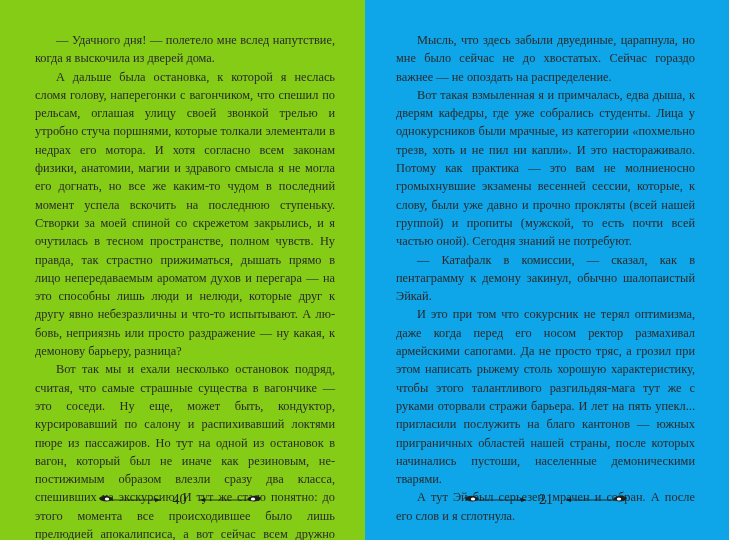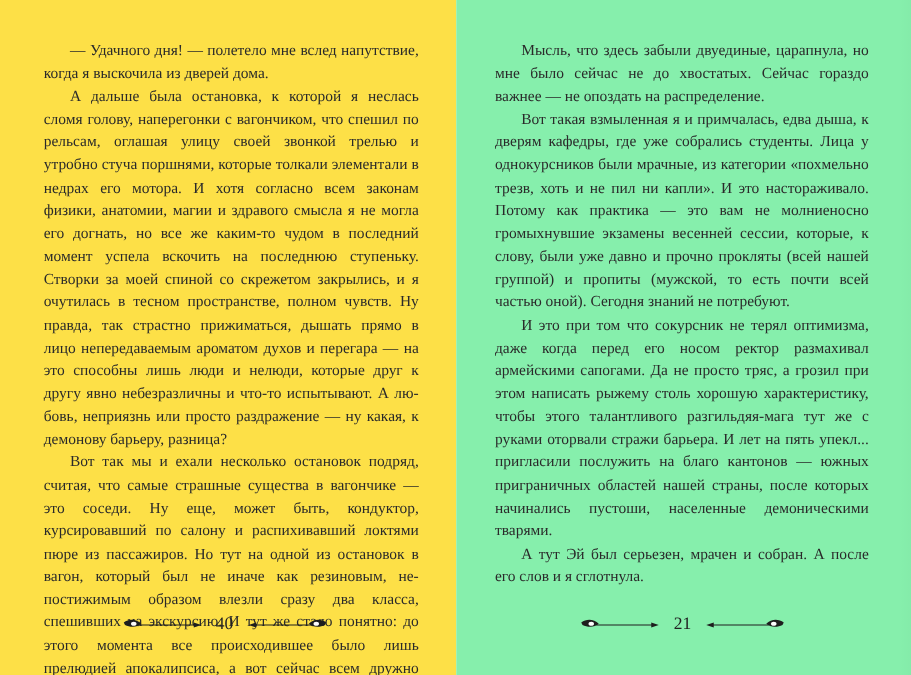--- a/index.html
+++ b/index.html
@@ -5,22 +5,22 @@
   html, body { margin:0; padding:0; }
   body {
     width:729px; height:540px; overflow:hidden;
     background:#fdfdfd;
     font-family:"DejaVu Serif", "Liberation Serif", serif;
     color:#2a2a2a;
     position:relative;
   }
   .spread { position:absolute; inset:0; display:flex; }
   .page { position:relative; height:540px; }
-  .page.left  { width:365px; background:#fde047; }
-  .page.right { width:364px; background:#86efac; }
+  .page.left  { width:365px; background:#84cc16; }
+  .page.right { width:364px; background:#0ea5e9; }
   .page.right::after {
     content:""; position:absolute; right:0; top:0; width:10px; height:540px;
     background:linear-gradient(to right, rgba(0,0,0,0), rgba(0,0,0,0.015));
   }
   .text-block {
     position:absolute; top:31px;
     font-family:"Liberation Serif", "DejaVu Serif", serif;
     font-size:12.35px; line-height:18.3px;
     text-align:justify; hyphens:manual;
   }
@@ -62,20 +62,21 @@
         <path d="M64 5 C60 2 54 2 50 6 C53 9 59 9 63 7 Z" fill="#1e1e1e"></path>
         <ellipse cx="56" cy="6" rx="2.2" ry="1.6" fill="#fcfcfc"></ellipse>
       </svg>
     </div>
   </div>
 
   <div class="page right">
     <div class="text-block">
       <p>Мысль, что здесь забыли двуединые, царапнула, но мне было сейчас не до хвостатых. Сейчас гораздо важнее — не опоз­дать на распределение.</p>
       <p>Вот такая взмыленная я и примчалась, едва дыша, к дверям кафедры, где уже собрались студенты. Лица у однокурсников были мрачные, из категории «похмельно трезв, хоть и не пил ни капли». И это настораживало. Потому как практика — это вам не молниеносно громыхнувшие экзамены весенней сессии, ко­торые, к слову, были уже давно и прочно прокляты (всей нашей группой) и пропиты (мужской, то есть почти всей частью оной). Сегодня знаний не потребуют.</p>
+      <p>— Катафалк в комиссии, — сказал, как в пентаграмму к де­мону закинул, обычно шалопаистый Эйкай.</p>
       <p>И это при том что сокурсник не терял оптимизма, даже когда перед его носом ректор размахивал армейскими сапогами. Да не просто тряс, а грозил при этом написать рыжему столь хорошую характеристику, чтобы этого талантливого разгильдяя-мага тут же с руками оторвали стражи барьера. И лет на пять упекл... пригласили послужить на благо кантонов — южных приграничных областей нашей страны, после которых начинались пусто­ши, населенные демоническими тварями.</p>
       <p>А тут Эй был серьезен, мрачен и собран. А после его слов и я сглотнула.</p>
 
     </div>
     <div class="folio">
       <svg class="orn" viewBox="0 0 66 14">
         <path d="M2 5 C6 2 12 2 16 6 C13 9 7 9 3 7 Z" fill="#1e1e1e"></path>
         <ellipse cx="10" cy="6" rx="2.2" ry="1.6" fill="#fdfdfd"></ellipse>
         <line x1="14" y1="7" x2="60" y2="7" stroke="#1e1e1e" stroke-width="0.9"></line>
         <path d="M58 5 L64 7 L58 9 Z" fill="#1e1e1e"></path>

